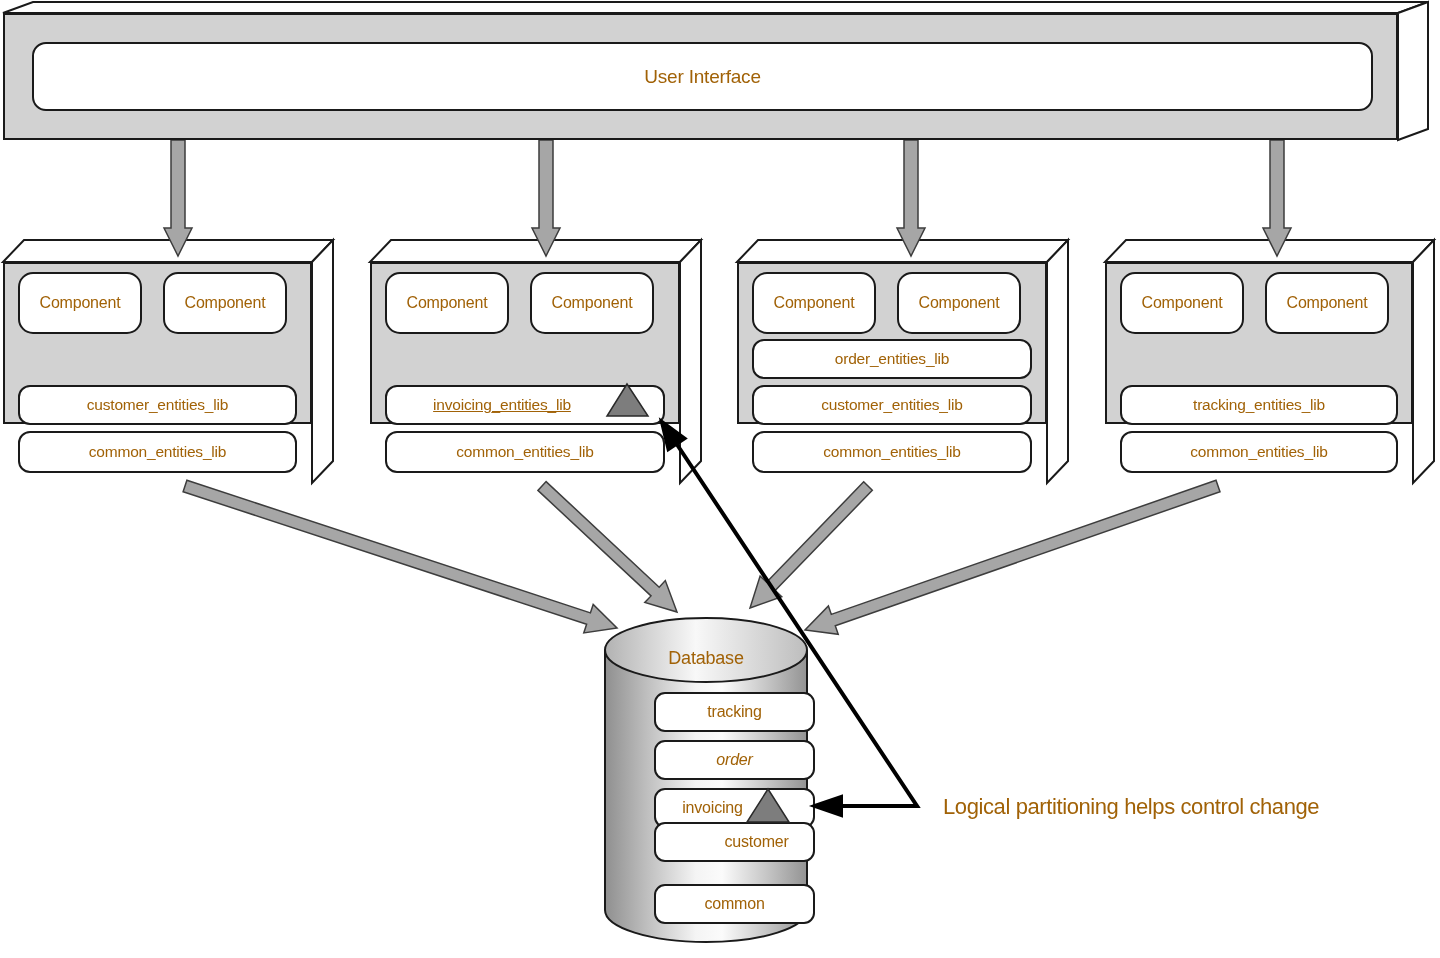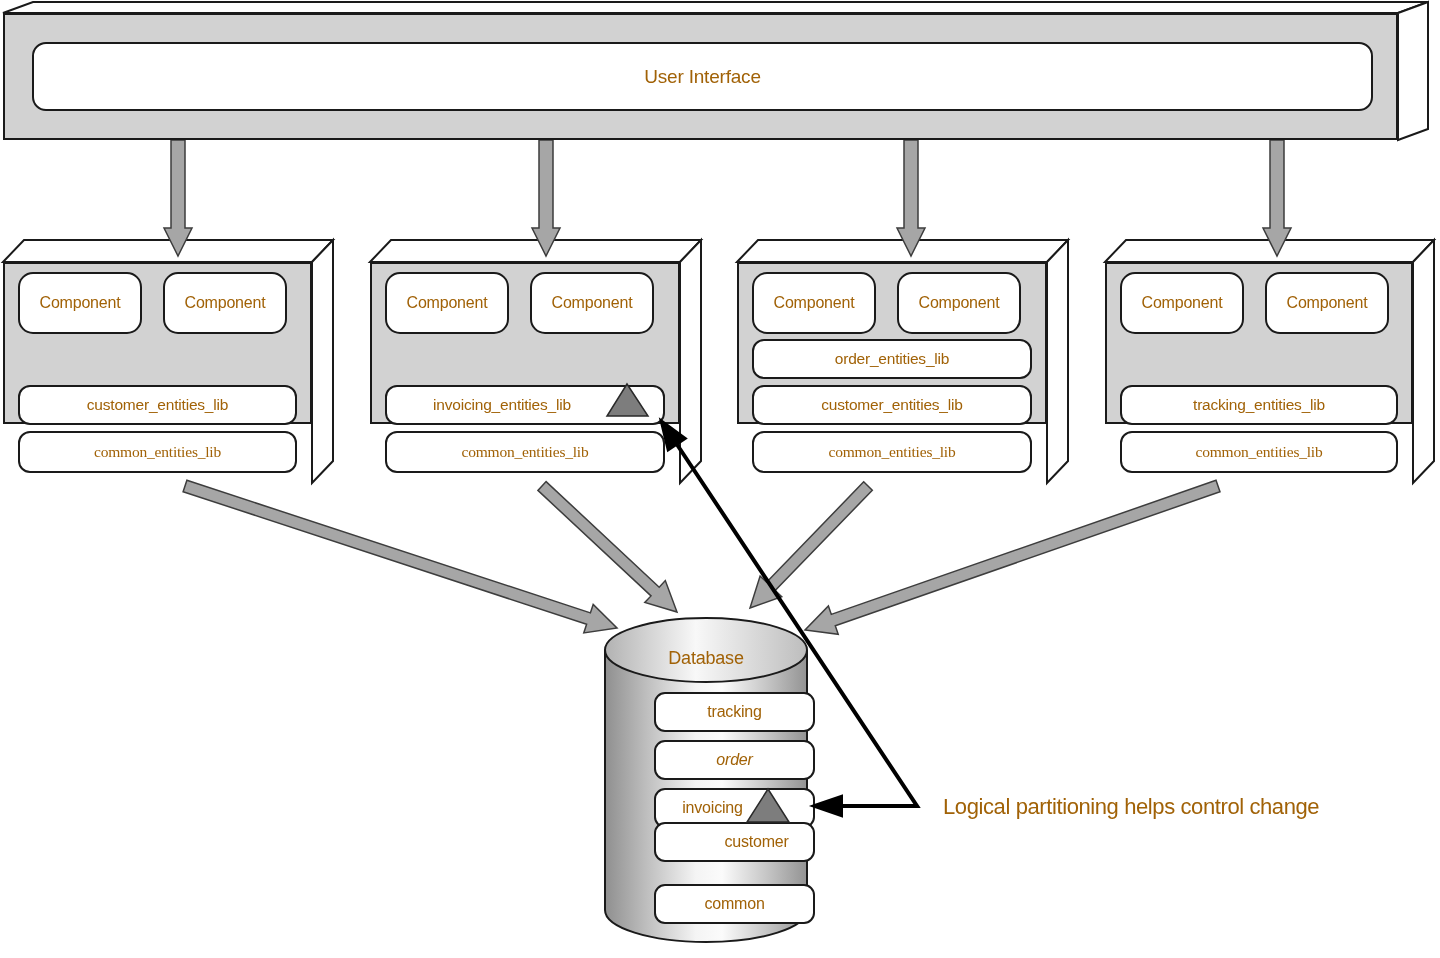--- a/index.html
+++ b/index.html
@@ -41,21 +41,21 @@
   .comp.a{left:13px;}
   .comp.b{left:158px;}
   .slot{
     position:absolute;left:13px;right:13px;height:40px;
     background:#fff;border:2px solid #1a1a1a;border-radius:12px;box-sizing:border-box;
     display:flex;align-items:center;justify-content:center;
     font-size:15.5px;letter-spacing:-0.2px;
   }
   .slot.r1{top:75px;}   
   .slot.r2{top:121px;}
-  .slot.r3{top:167px;height:42px;font-family:Liberation Serif, serif;}
+  .slot.r3{top:167px;height:42px;}
 
   
   .db{position:absolute;left:605px;top:618px;width:202px;height:324px;z-index:1;}
   .db-title{
     position:absolute;left:0;right:0;top:30px;text-align:center;
     font-size:18px;letter-spacing:-0.2px;
   }
   .db-slot{
     position:absolute;left:22px;width:161px;height:40px;
     background:#fff;border:2px solid #1a1a1a;border-radius:11px;box-sizing:border-box;
@@ -150,21 +150,21 @@
   </div>
 
   <div class="module m2">
     <div class="comp a">
         <span>Component</span>
       </div>
     <div class="comp b">
         <span>Component</span>
       </div>
     <div class="slot r2">
-        <span style="margin-right:46px;">invoicing_entities_lib</span>
+        <span style="margin-right:46px;text-decoration:underline;">invoicing_entities_lib</span>
       </div>
     <div class="slot r3">
         <span>common_entities_lib</span>
       </div>
   </div>
 
   <div class="module m3">
     <div class="comp a">
         <span>Component</span>
       </div>

